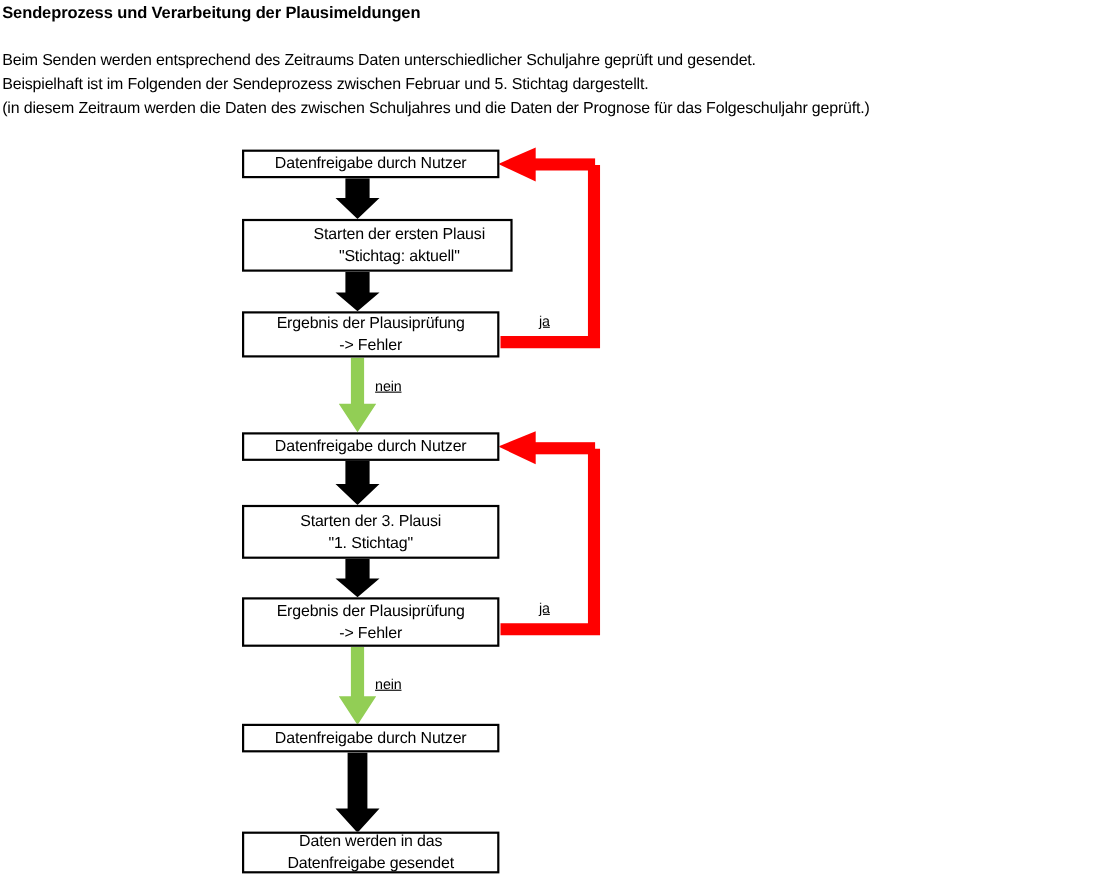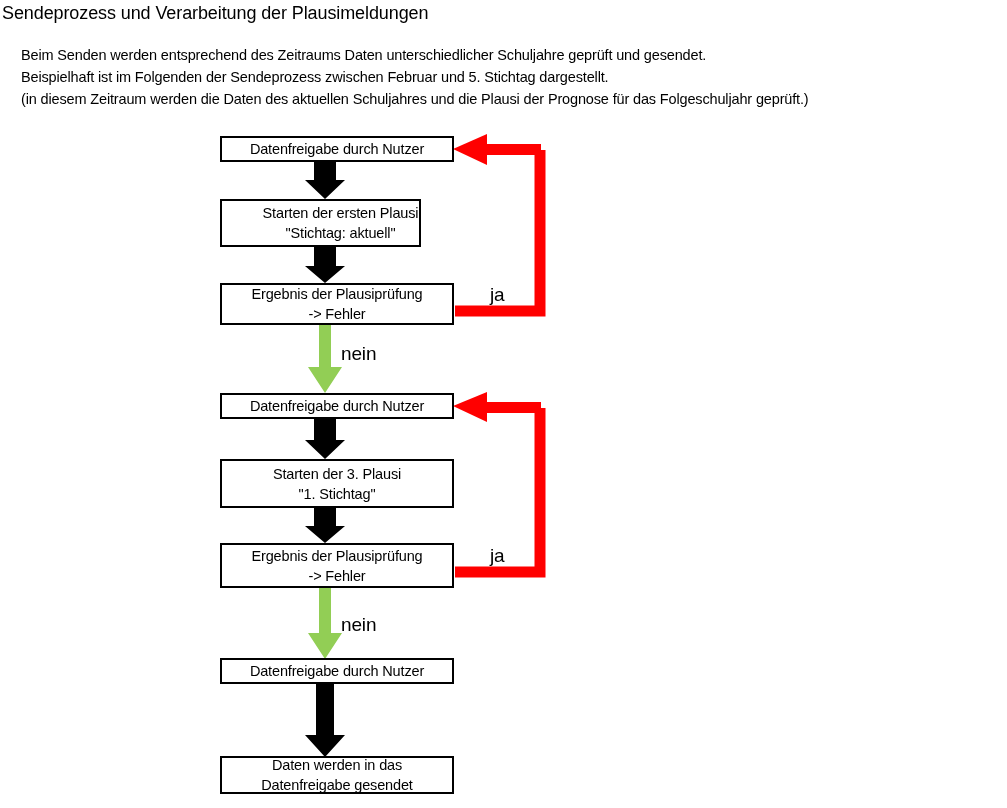--- a/index.html
+++ b/index.html
@@ -13,34 +13,33 @@
     position: relative;
     font-family: "Liberation Sans", sans-serif;
     color: #000000;
     overflow: hidden;
   }
 
   #doc-title {
     position: absolute;
     left: 2px;
     top: 3px;
-    font-size: 18px;
-    font-weight: normal;
+    font-size: 15px;
+    font-weight: bold;
     letter-spacing: -0.1px;
     white-space: nowrap;
   }
 
   .intro-line {
     position: absolute;
     left: 2px;
     font-size: 14.5px;
     font-weight: normal;
     letter-spacing: -0.15px;
     white-space: nowrap;
-    margin-left: 19px;
   }
   #intro-line-0 { top: 47px; }
   #intro-line-1 { top: 69px; }
   #intro-line-2 { top: 91px; }
 
   
   #flowchart {
     position: absolute;
     left: 0;
     top: 0;
@@ -60,40 +59,41 @@
     font-size: 14.5px;
     line-height: 20px;
     letter-spacing: -0.15px;
     white-space: nowrap;
     z-index: 5;
   }
   .node-line { display: block; }
 
   .edge-label {
     position: absolute;
-    font-size: 19px;
+    font-size: 13px;
     letter-spacing: -0.15px;
     white-space: nowrap;
     z-index: 6;
+    text-decoration: underline;
   }
 
   .arrow-svg {
     position: absolute;
     z-index: 4;
     overflow: visible;
   }
 </style>
 </head>
 <body>
 
 <div id="doc-title">Sendeprozess und Verarbeitung der Plausimeldungen</div>
 
 <div class="intro-line" id="intro-line-0">Beim Senden werden entsprechend des Zeitraums Daten unterschiedlicher Schuljahre geprüft und gesendet.</div>
 <div class="intro-line" id="intro-line-1">Beispielhaft ist im Folgenden der Sendeprozess zwischen Februar und 5. Stichtag dargestellt.</div>
-<div class="intro-line" id="intro-line-2">(in diesem Zeitraum werden die Daten des aktuellen Schuljahres und die Plausi der Prognose für das Folgeschuljahr geprüft.)</div>
+<div class="intro-line" id="intro-line-2">(in diesem Zeitraum werden die Daten des zwischen Schuljahres und die Daten der Prognose für das Folgeschuljahr geprüft.)</div>
 
 <div id="flowchart">
 
   <svg class="arrow-svg" style="left:0; top:0; width:1007px; height:808px;" viewBox="0 0 1007 808" xmlns="http://www.w3.org/2000/svg">
 
     <g>
       <polygon points="314,162 336,162 336,180 345,180 325,199 305,180 314,180" fill="#000000"></polygon>
     </g>
 
     <g>
@@ -130,21 +130,21 @@
 
     <g>
       <polygon points="316,684 334,684 334,735 345,735 325,757 305,735 316,735" fill="#000000"></polygon>
     </g>
   </svg>
 
   <div class="node-box" style="left:220px; top:136px; width:234px; height:26px;">
     <span class="node-line">Datenfreigabe durch Nutzer</span>
   </div>
 
-  <div class="node-box" style="left:220px; top:199px; width:201px; height:48px;padding-left:40px;">
+  <div class="node-box" style="left:220px; top:199px; width:246px; height:48px;padding-left:40px;">
     <span class="node-line">Starten der ersten Plausi</span>
     <span class="node-line">"Stichtag: aktuell"</span>
   </div>
 
   <div class="node-box" style="left:220px; top:283px; width:234px; height:42px;">
     <span class="node-line">Ergebnis der Plausiprüfung</span>
     <span class="node-line">-&gt; Fehler</span>
   </div>
 
   <div class="node-box" style="left:220px; top:393px; width:234px; height:26px;">

